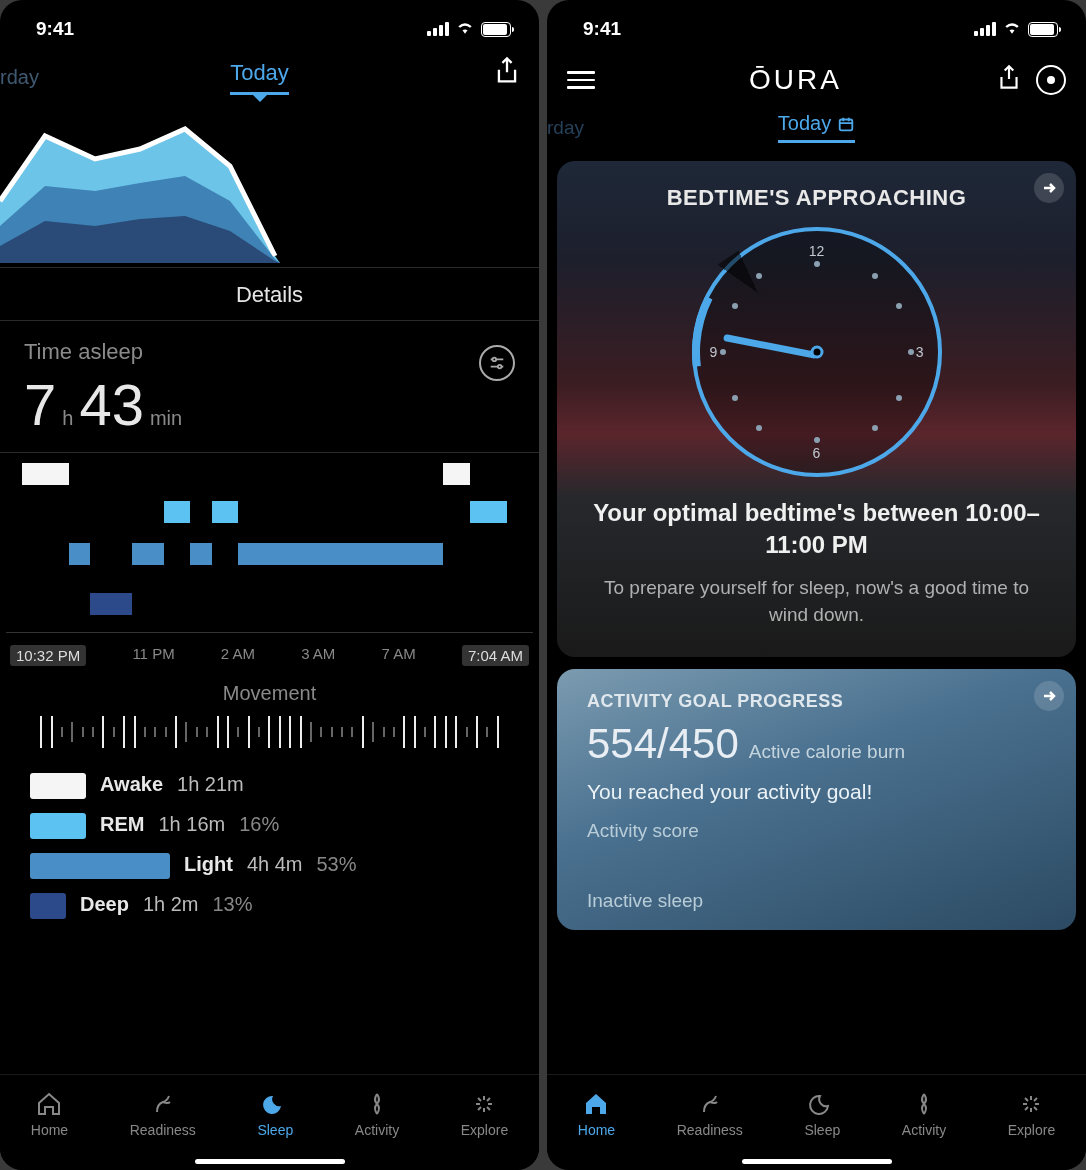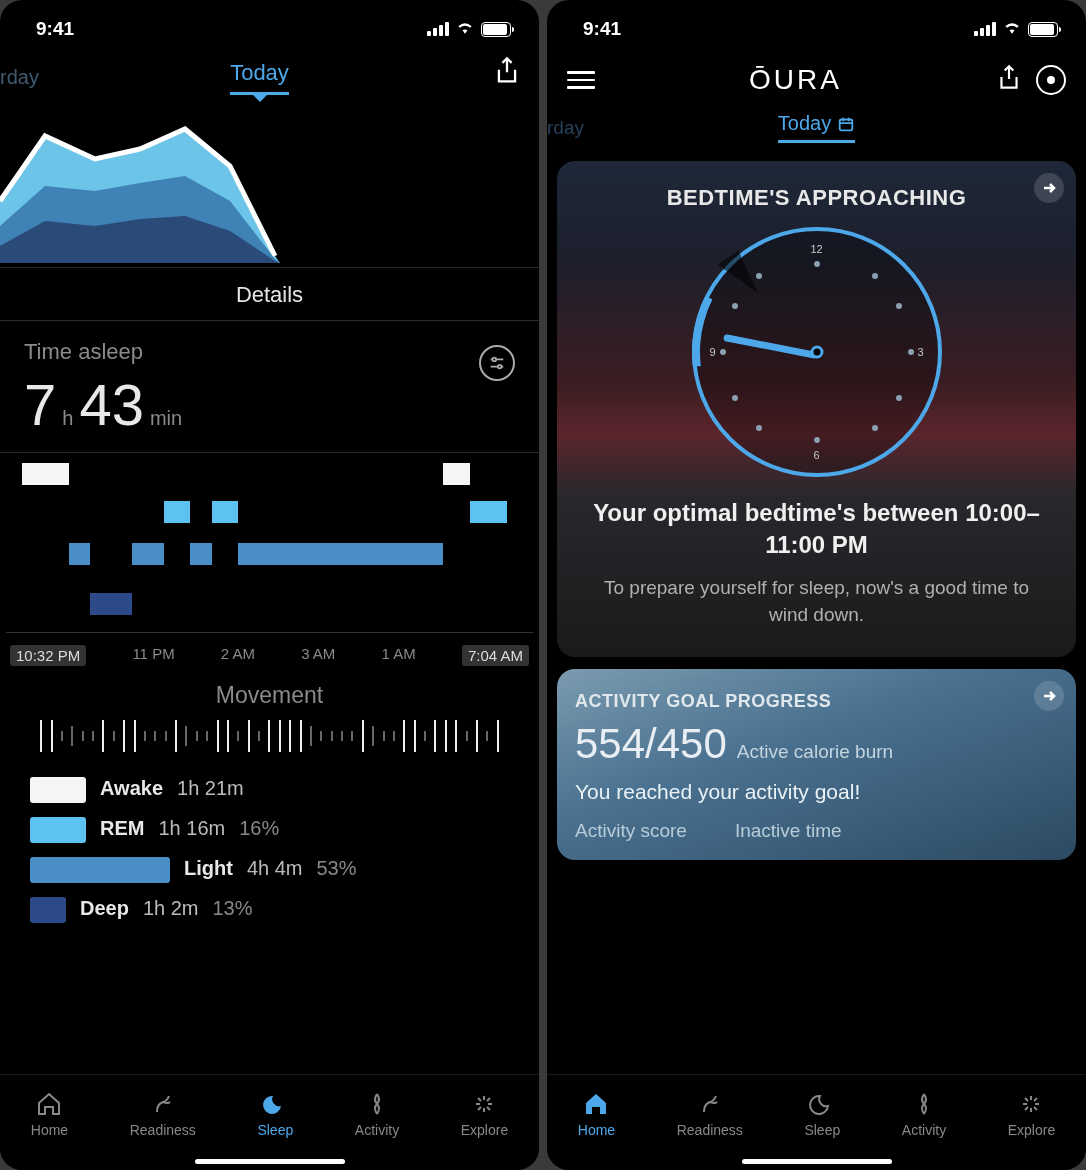--- a/index.html
+++ b/index.html
@@ -60,21 +60,21 @@
 .ta-total { color:#4da8ea; font-size:22px; margin-top:6px; }
 .filter-icon { position:absolute; right:24px; top:24px; width:36px; height:36px; border:2px solid #aaa; border-radius:50%; display:flex; align-items:center; justify-content:center; }
 .filter-icon svg { width:18px; height:18px; }
 
 .sleep-stages-chart { padding:10px 6px 0; border-top:1px solid #2a2a2a; }
 .hypno { height:170px; position:relative; border-bottom:1px solid #333; margin-bottom:6px; }
 .hypno-seg { position:absolute; height:22px; }
 .time-axis { display:flex; justify-content:space-between; font-size:15px; color:#888; padding:6px 4px; }
 .time-axis .edge { background:#333; padding:2px 6px; border-radius:3px; color:#ddd; }
 
-.movement-label { text-align:center; color:#8a8a8a; font-size:23px; padding:10px 0 6px; }
+.movement-label { text-align:center; color:#8a8a8a; font-size:20px; padding:10px 0 6px; }
 .movement-lines { height:42px; display:flex; align-items:center; justify-content:space-around; padding:0 36px; }
 .movement-lines span { width:2px; background:#666; }
 .movement-lines span.tall { height:32px; background:#eee; }
 .movement-lines span.med { height:20px; }
 .movement-lines span.short { height:10px; }
 
 .legend { padding:20px 30px 8px; }
 .legend-row { display:flex; gap:14px; margin-bottom:14px; font-size:20px; }
 .legend-bar { height:26px; border-radius:3px; }
 .legend-name { font-weight:600; color:#e8e8e8; }
@@ -103,43 +103,43 @@
 .card { margin:8px 10px 12px; border-radius:18px; overflow:hidden; position:relative; }
 .card-arrow { position:absolute; top:12px; right:12px; width:30px; height:30px; background:rgba(255,255,255,0.15); border-radius:50%; display:flex; align-items:center; justify-content:center; }
 .bedtime-card {
   background: linear-gradient(180deg, #1e2838 0%, #1d1f2c 20%, #3b1d22 45%, #5b252c 55%, #26282c 68%, #1a1a1a 100%);
   padding:24px 30px 28px;
   text-align:center;
 }
 .bedtime-title { font-size:22px; font-weight:700; letter-spacing:0.5px; margin-bottom:16px; color:#e8e8e8; }
 .clock-wrap { display:flex; justify-content:center; margin-bottom:20px; }
 .clock { width:250px; height:250px; border:4px solid #4da8ea; border-radius:50%; position:relative; background:rgba(0,0,0,0.25); }
-.clock-num { position:absolute; font-size:11px; color:#c0c8d0; }
+.clock-num { position:absolute; font-size:14px; color:#c0c8d0; }
 .n12 { top:12px; left:50%; transform:translateX(-50%); }
 .n3 { right:14px; top:50%; transform:translateY(-50%); }
 .n6 { bottom:12px; left:50%; transform:translateX(-50%); }
 .n9 { left:14px; top:50%; transform:translateY(-50%); }
 .bedtime-arc { position:absolute; top:-4px; left:-4px; width:250px; height:250px; border-radius:50%; border:8px solid transparent; border-top-color:#4da8ea; transform:rotate(-52deg); clip-path: polygon(50% 50%, 0 0, 40% 0); }
 .clock-hand { position:absolute; top:50%; left:50%; width:95px; height:7px; background:#4da8ea; transform-origin:0 50%; transform:rotate(191deg); border-radius:4px; }
 .clock-center { position:absolute; top:50%; left:50%; width:13px; height:13px; background:#000; border:3px solid #4da8ea; border-radius:50%; transform:translate(-50%,-50%); z-index:3; }
 .clock-wedge { position:absolute; top:50%; left:50%; width:118px; height:118px; background:conic-gradient(from -55deg, rgba(0,0,0,0.55) 0deg, rgba(0,0,0,0.55) 30deg, transparent 30deg); border-radius:0; transform:translate(-100%,-100%); clip-path:polygon(100% 100%, 10% 30%, 55% 0%);}
 .bedtime-headline { font-size:24px; font-weight:600; line-height:1.35; color:#f0f0f0; margin-bottom:12px; }
 .bedtime-sub { font-size:19px; color:#b0b0b0; line-height:1.45; }
 
 .activity-card {
   background: linear-gradient(160deg, #7b9bb0 0%, #4a7190 40%, #2c4a62 100%);
-  padding:22px 18px 18px;
+  padding:22px 30px 18px;
   color:#e8eef3;
 }
 .ac-title { font-size:18px; font-weight:700; letter-spacing:0.5px; margin-bottom:8px; color:#e0e8ed; }
 .ac-value-row { display:flex; align-items:baseline; gap:10px; margin-bottom:12px; }
 .ac-value { font-size:42px; font-weight:400; }
 .ac-value-label { font-size:19px; color:#c5d5de; }
 .ac-msg { font-size:21px; margin-bottom:16px; color:#eaf2f6; }
-.ac-stats { display:flex; gap:48px; font-size:19px; color:#b8cdd8; }
+.ac-stats { display:flex; gap:48px; font-size:19px; color:#b8cdd8;flex-direction:column; }
 
 .dot-ring { position:absolute; width:6px; height:6px; background:#8aa0b0; border-radius:50%; }
 </style>
 </head>
 <body>
 
 <div class="container">
 
 <div class="phone">
   <div class="status-bar">
@@ -209,21 +209,21 @@
           <div class="hypno-seg" style="left: 52%; width: 26%; top: 80px; background: rgb(74, 142, 200);"></div>
           <div class="hypno-seg" style="left: 78%; width: 5%; top: 80px; background: rgb(74, 142, 200);"></div>
           <div class="hypno-seg" style="left: 83%; width: 5%; top: 0px; background: rgb(245, 245, 245);"></div>
           <div class="hypno-seg" style="left: 88%; width: 7%; top: 38px; background: rgb(92, 194, 242);"></div>
         </div>
     <div class="time-axis">
       <span class="edge">10:32 PM</span>
       <span>11 PM</span>
       <span>2 AM</span>
       <span>3 AM</span>
-      <span>1 AM</span>
+      <span>7 AM</span>
       <span class="edge">7:04 AM</span>
     </div>
   </div>
 
   <div class="movement-label">Movement</div>
   <div class="movement-lines" id="movement">
         <span class="tall"></span>
         <span class="tall"></span>
         <span class="short"></span>
         <span class="med"></span>
@@ -430,21 +430,21 @@
           </svg>
     </div>
     <div class="ac-title">ACTIVITY GOAL PROGRESS</div>
     <div class="ac-value-row">
       <span class="ac-value">554/450</span>
       <span class="ac-value-label">Active calorie burn</span>
     </div>
     <div class="ac-msg">You reached your activity goal!</div>
     <div class="ac-stats">
       <span>Activity score</span>
-      <span>Inactive time</span>
+      <span>Inactive sleep</span>
     </div>
   </div>
 
   <div class="bottom-nav" id="nav-right">
         <div class="nav-item active">
           <svg viewBox="0 0 28 28">
             <path d="M4 13 L14 4 L24 13 V24 H18 V17 H10 V24 H4 Z" fill="currentColor"></path>
           </svg>
           <span>Home</span>
         </div>

